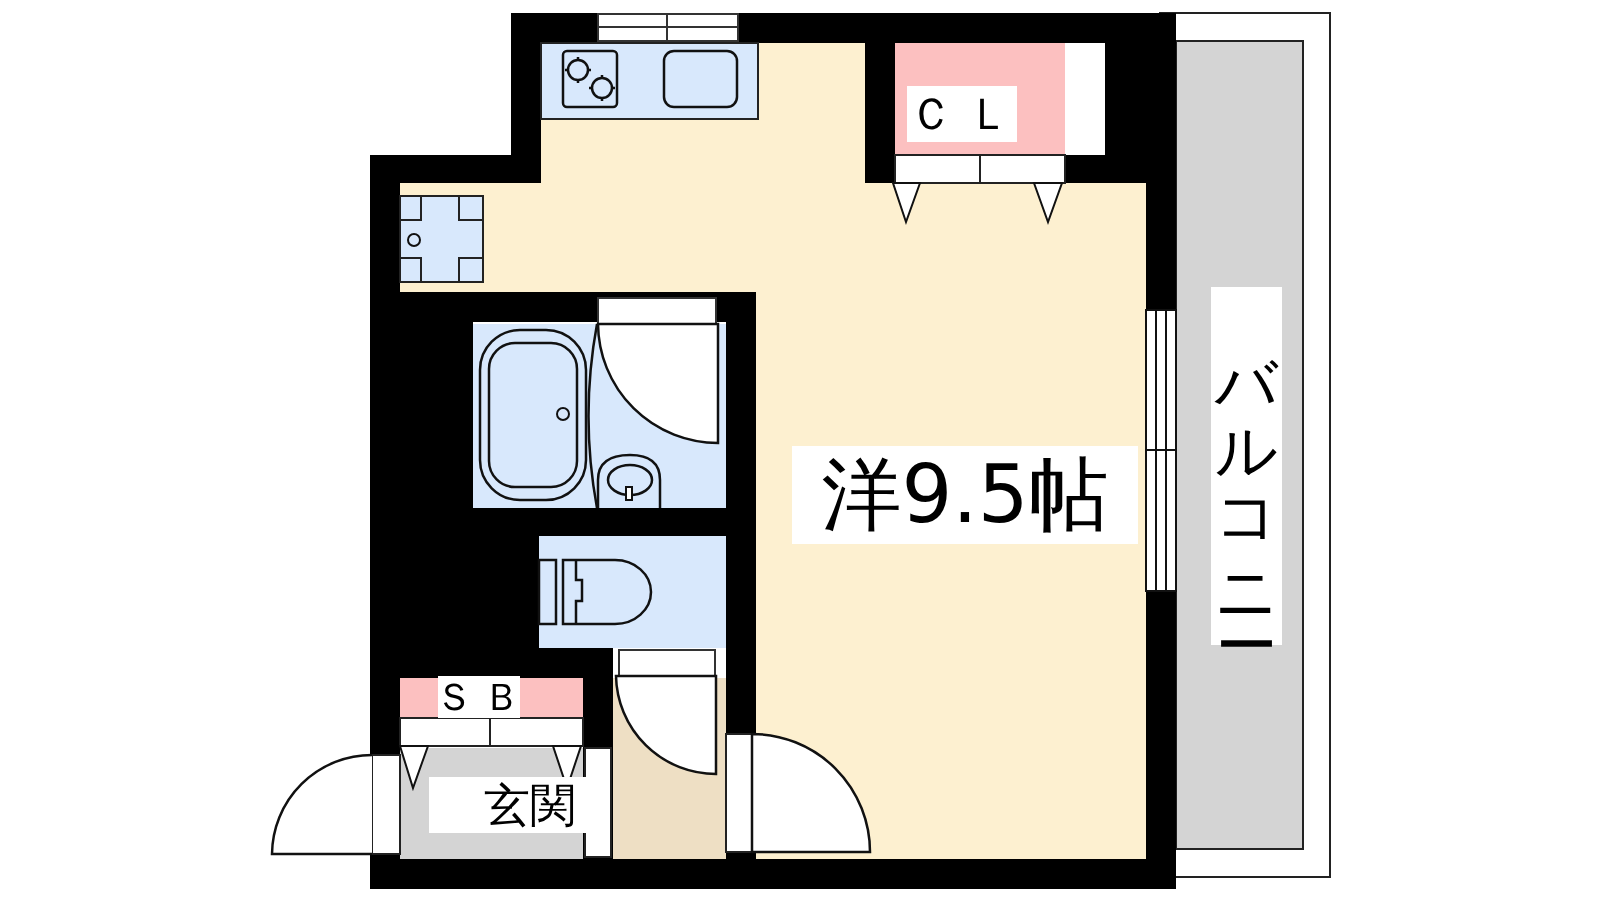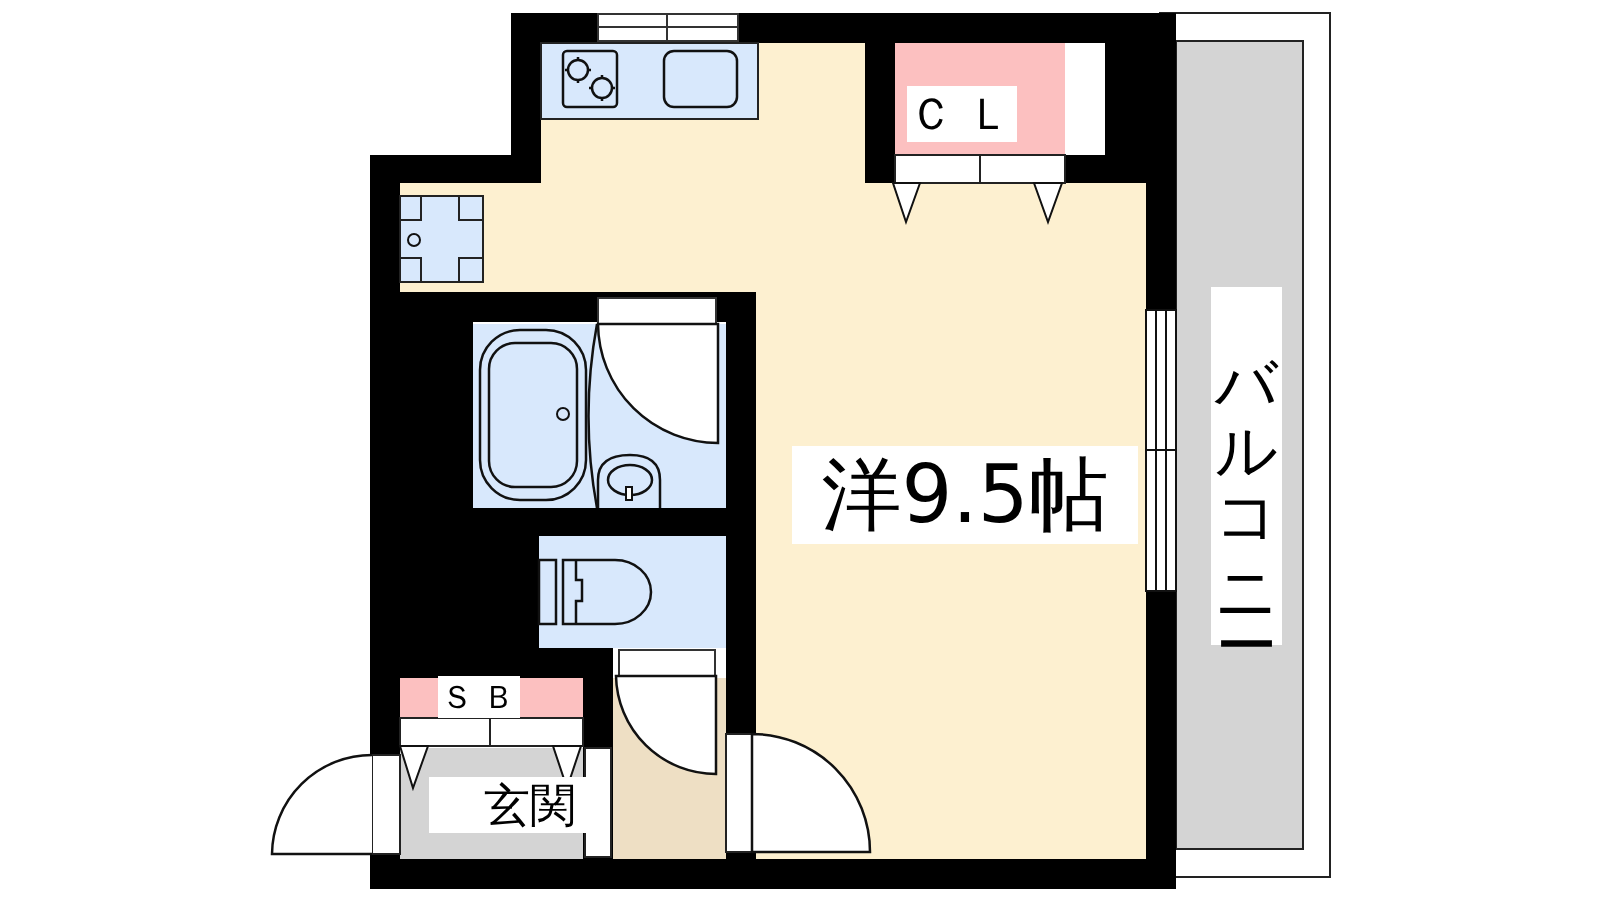--- a/index.html
+++ b/index.html
@@ -1,20 +1,20 @@
 <!DOCTYPE html>
 <html><head>
 <meta charset="utf-8">
 <style>
   html, body { margin: 0; padding: 0; background: #ffffff; }
   body { width: 1600px; height: 900px; position: relative; overflow: hidden; font-family: "DejaVu Sans", "Liberation Sans", sans-serif; }
   #plan { position: absolute; left: 0; top: 0; width: 1600px; height: 900px; }
   .lbl { position: absolute; background: #ffffff; color: #000; display: flex; align-items: center; justify-content: center; white-space: nowrap; line-height: 1; }
   #lbl-cl { left: 907px; top: 86px; width: 110px; height: 56px; font-size: 44px; letter-spacing: 14px; padding-left: 10px; box-sizing: border-box; }
-  #lbl-sb { left: 438px; top: 676px; width: 82px; height: 42px; font-size: 32px; letter-spacing: 10px; padding-left: 8px; box-sizing: border-box; }
+  #lbl-sb { left: 438px; top: 676px; width: 82px; height: 42px; font-size: 38px; letter-spacing: 10px; padding-left: 8px; box-sizing: border-box; }
   #lbl-genkan { left: 429px; top: 777px; width: 114px; height: 56px; font-size: 46px; padding-left: 44px; }
   #lbl-room { left: 776px; top: 446px; width: 346px; height: 98px; font-size: 80px; margin-left: 16px; }
   #lbl-balcony { left: 1211px; top: 287px; width: 71px; height: 358px; font-size: 62px; writing-mode: vertical-rl; text-orientation: upright; letter-spacing: 4px; }
 </style>
 </head>
 <body>
 
 <svg id="plan" viewBox="0 0 1600 900" xmlns="http://www.w3.org/2000/svg">
 
   <g>

